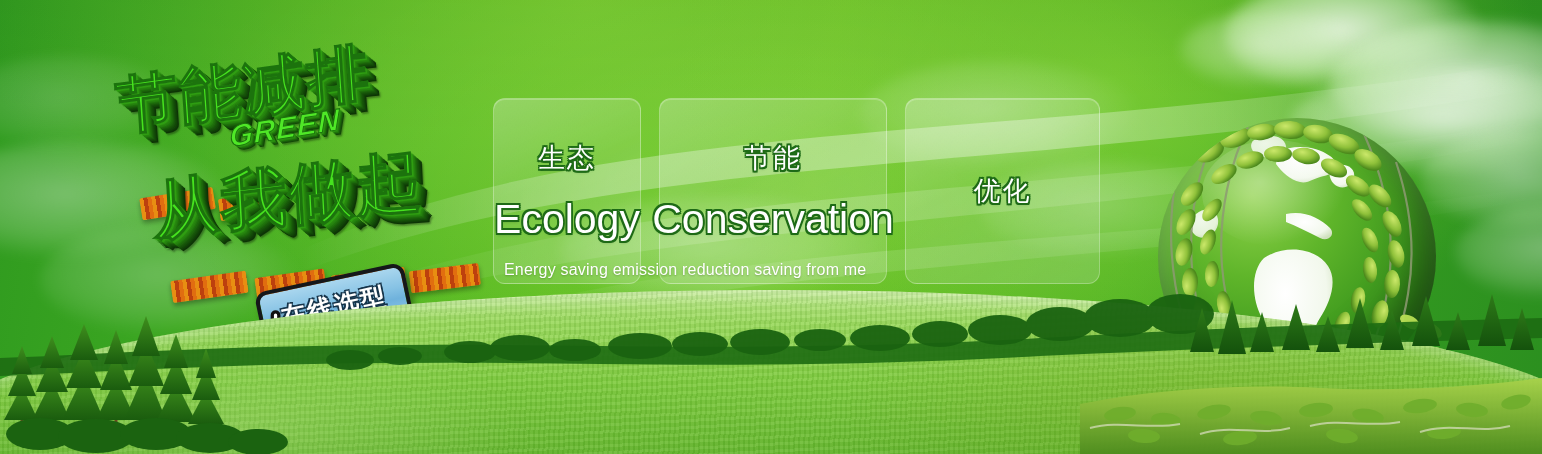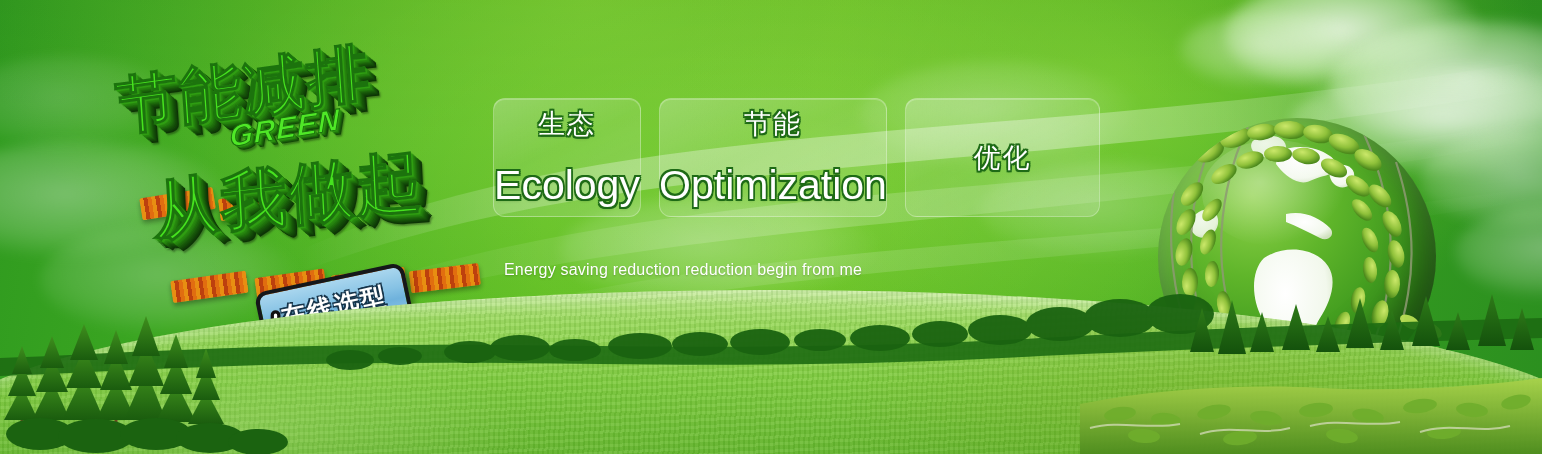--- a/index.html
+++ b/index.html
@@ -110,21 +110,21 @@
   .hb2 { left: 118px; top: 152px; width: 52px;  transform: rotate(-2deg); }
   .hb3 { left: 62px;  top: 228px; width: 76px;  transform: rotate(-2deg); }
   .hb4 { left: 146px; top: 234px; width: 70px;  transform: rotate(-2deg); }
   .hb5 { left: 222px; top: 240px; width: 74px;  transform: rotate(-1deg); }
   .hb6 { left: 300px; top: 244px; width: 70px;  transform: rotate(-1deg); }
 
   
   .cards {
     position: absolute;
     left: 493px; top: 98px;
-    width: 625px; height: 119px;
+    width: 625px; height: 186px;
     display: flex;
     gap: 18px;
   }
   .card {
     position: relative;
     border-radius: 12px;
     background: linear-gradient(155deg, rgba(255,255,255,0.26) 0%, rgba(255,255,255,0.10) 42%, rgba(255,255,255,0.16) 100%);
     border: 1px solid rgba(255,255,255,0.28);
     box-shadow: inset 0 1px 0 rgba(255,255,255,0.22);
     display: flex;
@@ -313,28 +313,28 @@
     <div class="hl-line hl-bot">从我做起</div>
   </div>
 
   <div class="cards">
     <div class="card card-1">
       <div class="card-cn">生态</div>
       <div class="card-en">Ecology</div>
     </div>
     <div class="card card-2">
       <div class="card-cn">节能</div>
-      <div class="card-en">Optimization</div>
+      <div class="card-en">Conservation</div>
     </div>
     <div class="card card-3">
       <div class="card-cn">优化</div>
     </div>
   </div>
 
-  <div class="tagline">Energy saving reduction reduction begin from me</div>
+  <div class="tagline">Energy saving emission reduction saving from me</div>
 
   <div class="cta-wrap">
     <div class="cta-btn">
       <span class="cta-text">在线选型</span>
     </div>
     <svg class="cursor-hand" viewBox="0 0 64 72">
       <path d="M22 8 C22 4 28 4 28 8 L28 34 L30 34 L30 24 C30 20 36 20 36 24 L36 35 L38 35 L38 27 C38 23 44 23 44 27 L44 37 L46 37 L46 31 C46 27 52 27 52 31 L52 50 C52 62 44 70 34 70 L28 70 C20 70 14 64 12 56 L6 38 C4 33 10 29 13 34 L22 48 Z" fill="#ffffff" stroke="#111111" stroke-width="3" stroke-linejoin="round"></path>
     </svg>
   </div>
 

